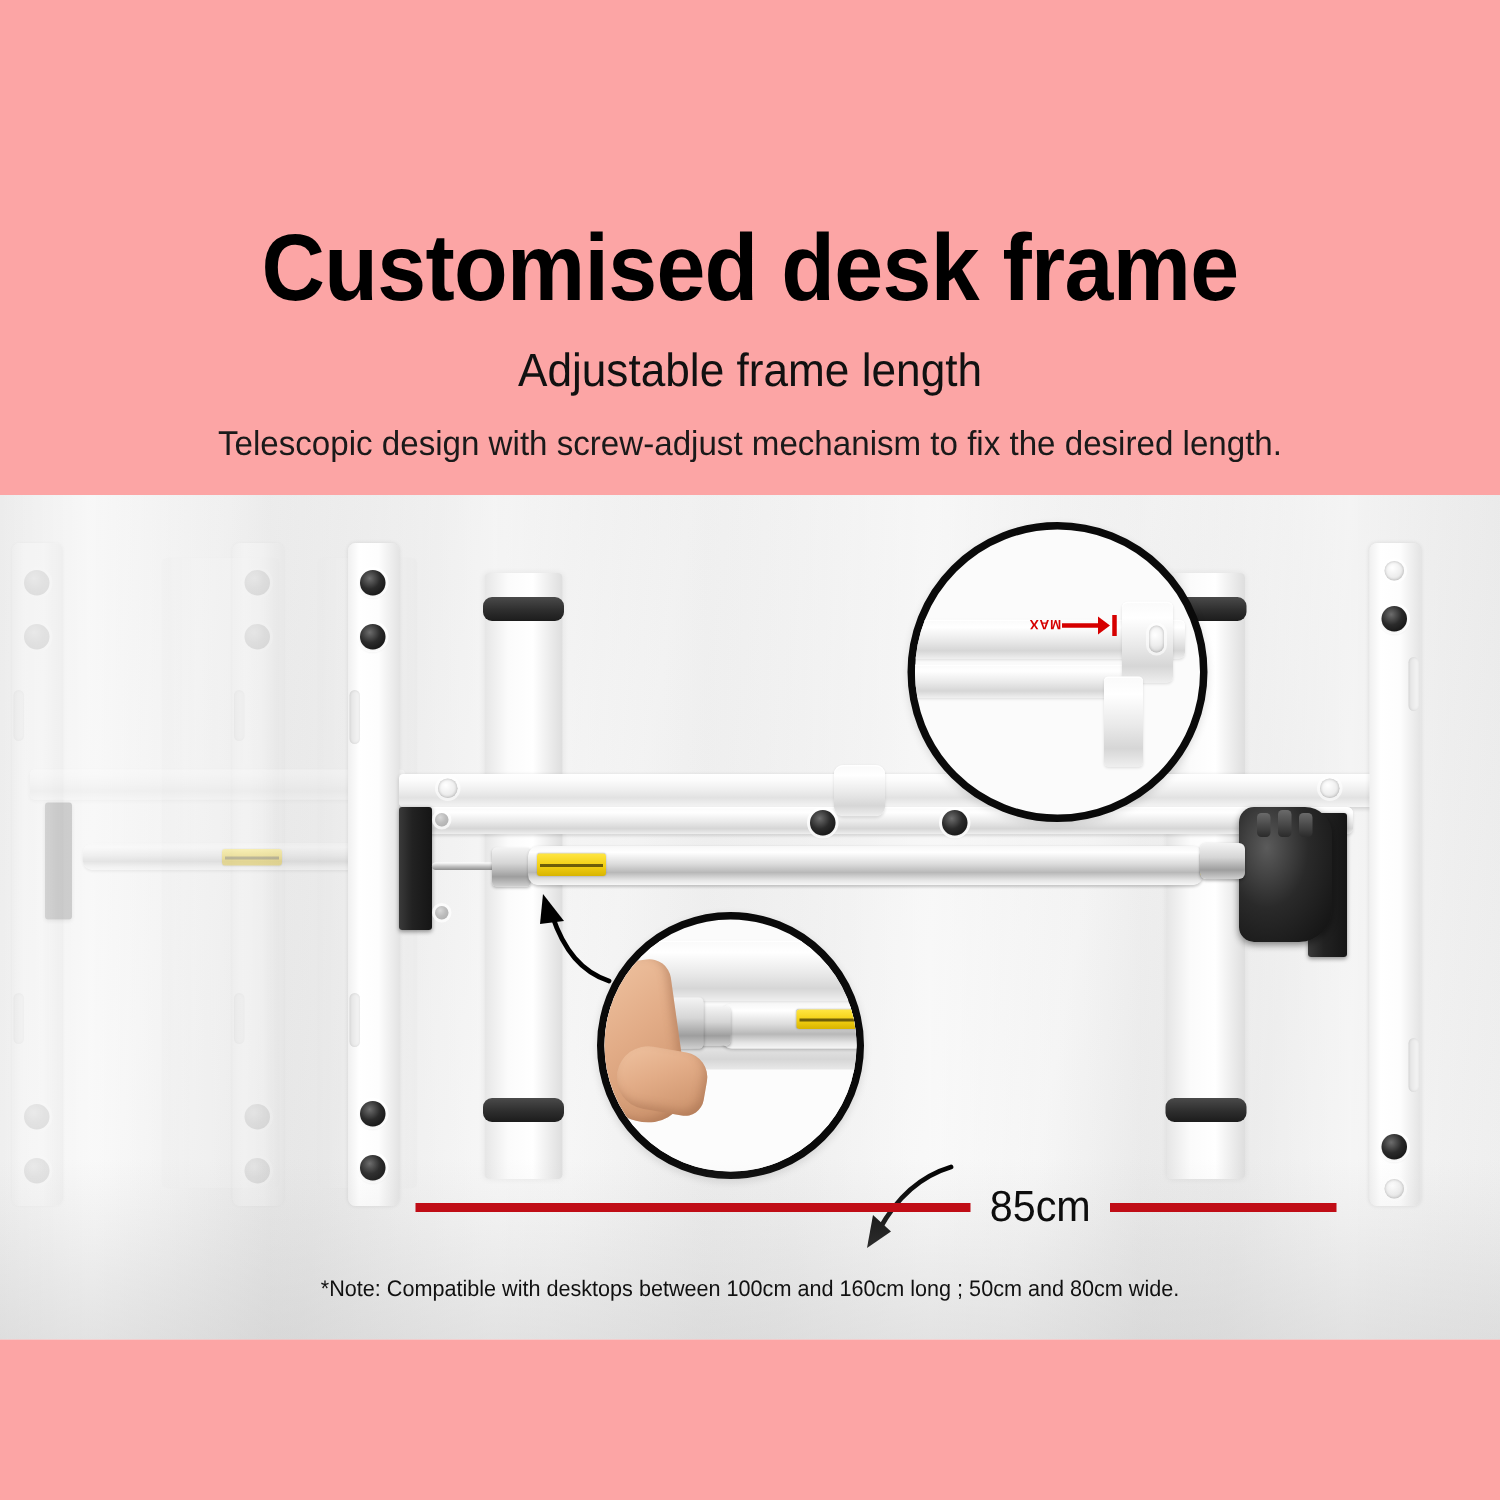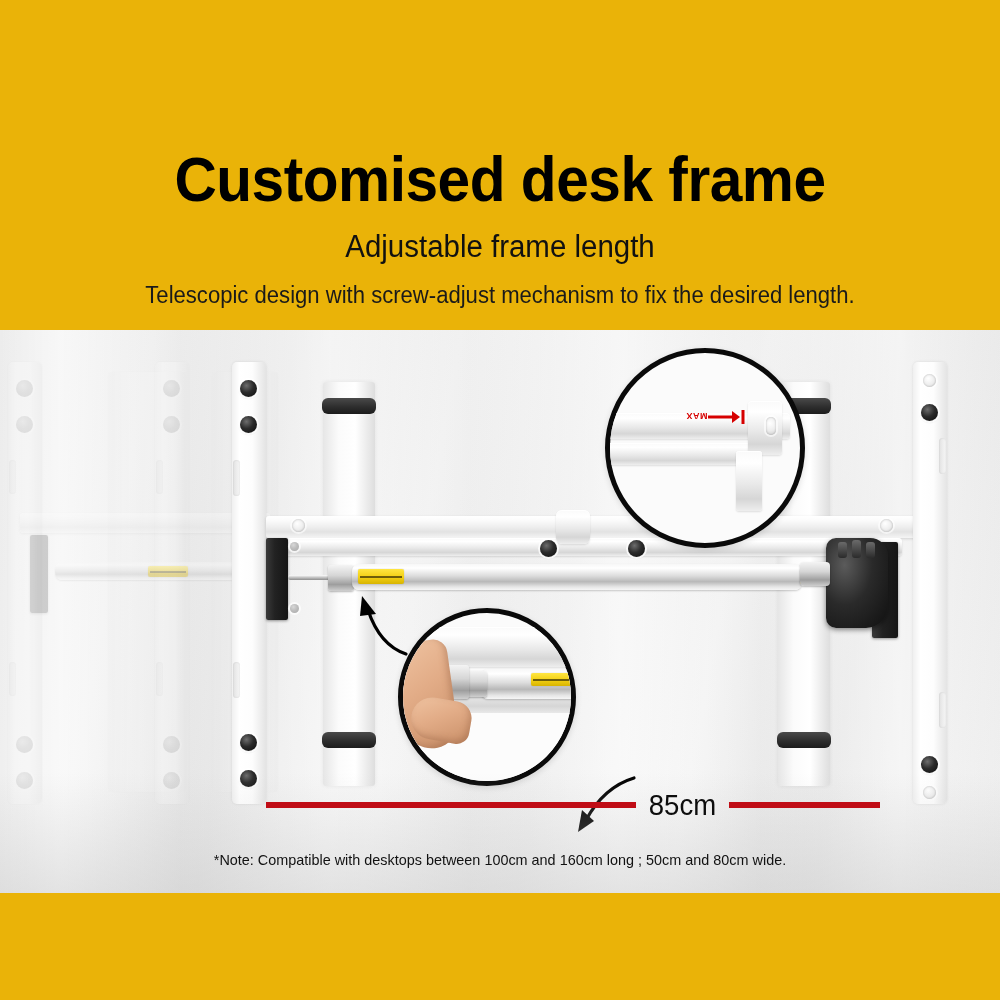--- a/index.html
+++ b/index.html
@@ -10,21 +10,21 @@
   body {
     width: 1000px;
     height: 1000px;
     font-family: "Liberation Sans", sans-serif;
     overflow: hidden;
   }
   #page {
     position: relative;
     width: 1000px;
     height: 1000px;
-    background: #eab308;
+    background: #fca5a5;
     overflow: hidden;
   }
 
   
   .headline {
     position: absolute;
     left: 0; right: 0;
     top: 148px;
     text-align: center;
     font-size: 63px;
@@ -415,21 +415,21 @@
       </div>
     </div>
 
     <svg class="arrow-svg" width="80" height="70" style="left:344px; top:262px;" viewBox="0 0 80 70">
       <path d="M62 62 C44 56, 32 42, 24 18" stroke="#000" stroke-width="3.2" fill="none" stroke-linecap="round"></path>
       <path d="M18 4 L32 22 L16 24 Z" fill="#000"></path>
     </svg>
 
   </div>
 
-  <div class="measure" style="left:266px; top:788px;justify-content:flex-end;">
+  <div class="measure" style="left:277px; top:788px;justify-content:flex-end;">
     <div class="seg" style="width:370px;"></div>
     <div class="val">85cm</div>
     <div class="seg" style="width:151px;"></div>
   </div>
 
 
   <div class="note">*Note: Compatible with desktops between 100cm and 160cm long ; 50cm and 80cm wide.</div>
 
 </div>
 

